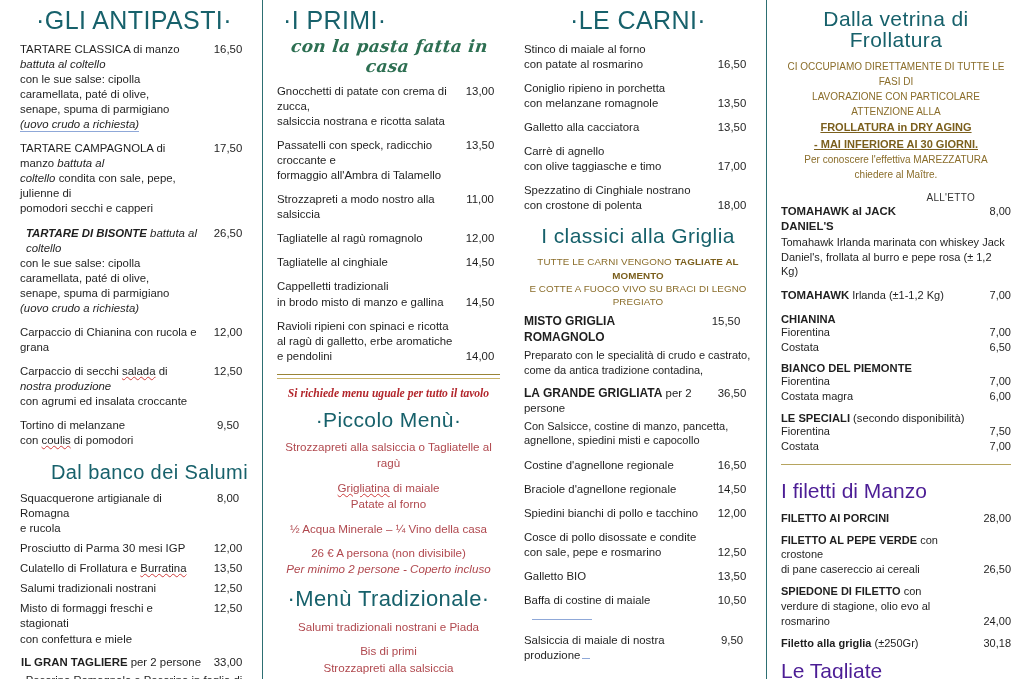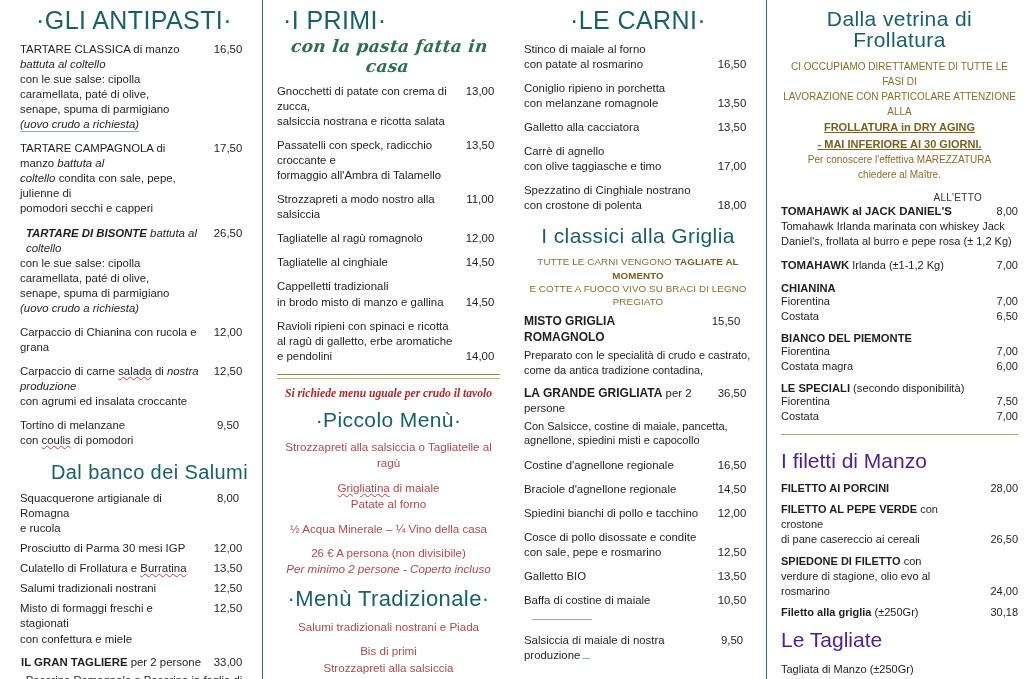--- a/index.html
+++ b/index.html
@@ -7,21 +7,21 @@
     width:1024px;height:679px;background:#ffffff;
     font-family:"Liberation Sans","DejaVu Sans",sans-serif;
     color:#1f1f1f;overflow:hidden;
   }
   .page{position:relative;width:1024px;height:679px;display:flex;box-sizing:border-box;}
 
   .col{box-sizing:border-box;position:relative;}
   .col1{width:262px;padding:8px 14px 0 20px;}
   .col2{width:248px;padding:8px 10px 0 14px;border-left:1.2px solid #2d6f72;}
   .col3{width:256px;padding:8px 14px 0 14px;}
-  .col4{width:258px;padding:8px 6px 0 14px;border-left:1.2px solid #2d6f72;}
+  .col4{width:258px;padding:8px 13px 0 14px;border-left:1.2px solid #2d6f72;}
 
   h1.sec{
     color:#17616b;font-weight:400;letter-spacing:.4px;
     margin:0 0 9px 0;line-height:1;text-align:center;
   }
   h1.sec.big{font-size:25px;}
 
   .script{
     font-family:"DejaVu Serif","Liberation Serif",serif;
     font-style:italic;font-weight:700;color:#2d6f52;
@@ -105,21 +105,21 @@
       <div class="price">26,50</div>
     </div>
 
     <div class="item">
       <div class="txt"><span>Carpaccio di Chianina con rucola e grana</span></div>
       <div class="price">12,00</div>
     </div>
 
     <div class="item">
       <div class="txt">
-        <span>Carpaccio di carne </span><span class="sp-u">salada</span><span> di </span><span class="it">nostra produzione</span><br>
+        <span>Carpaccio di secchi </span><span class="sp-u">salada</span><span> di </span><span class="it">nostra produzione</span><br>
         <span>con agrumi ed insalata croccante</span>
       </div>
       <div class="price">12,50</div>
     </div>
 
     <div class="item">
       <div class="txt">
         <span>Tortino di melanzane</span><br>
         <span>con </span><span class="sp-u">coulis</span> di pomodori
       </div>
@@ -190,21 +190,21 @@
     <div class="item">
       <div class="txt"><span>Cappelletti tradizionali</span><br><span>in brodo misto di manzo e gallina</span></div>
       <div class="price" style="align-self:flex-end">14,50</div>
     </div>
     <div class="item">
       <div class="txt"><span>Ravioli ripieni con spinaci e ricotta</span><br><span>al ragù di galletto, erbe aromatiche</span><br><span>e pendolini</span></div>
       <div class="price" style="align-self:flex-end">14,00</div>
     </div>
 
     <hr class="rule-gold">
-    <div class="red-note">Si richiede menu uguale per crudo il tavolo</div>
+    <div class="red-note">Si richiede menu uguale per tutto il tavolo</div>
 
     <h1 class="sec" style="font-size:21px;margin-top:9px">·Piccolo Menù·</h1>
     <p class="menu-line">Strozzapreti alla salsiccia o Tagliatelle al ragù</p>
     <p class="menu-line gap"><span class="sp-u">Grigliatina</span> di maiale</p>
     <p class="menu-line">Patate al forno</p>
     <p class="menu-line gap">½ Acqua Minerale – ¼ Vino della casa</p>
     <p class="menu-line gap">26 € A persona (non divisibile)</p>
     <p class="menu-line ital">Per minimo 2 persone - Coperto incluso</p>
 
     <h1 class="sec" style="font-size:22px;margin-top:10px">·Menù Tradizionale·</h1>
@@ -252,21 +252,21 @@
     <div class="desc" style="margin-bottom:8px">
       <span>Preparato con le specialità di crudo e castrato,</span><br>
       <span>come da antica tradizione contadina,</span>
     </div>
 
     <div class="item tight2">
       <div class="txt"><span class="b" style="font-size:12px">LA GRANDE GRIGLIATA</span> <span>per 2 persone</span></div>
       <div class="price">36,50</div>
     </div>
     <div class="desc" style="margin-bottom:10px">
-      <span>Con Salsicce, costine di maiale, pancetta,</span><br>
+      <span>Con Salsicce, costine di manzo, pancetta,</span><br>
       <span>agnellone, spiedini misti e capocollo</span>
     </div>
 
     <div class="item">
       <div class="txt"><span>Costine d'agnellone regionale</span></div>
       <div class="price">16,50</div>
     </div>
     <div class="item">
       <div class="txt"><span>Braciole d'agnellone regionale</span></div>
       <div class="price">14,50</div>

